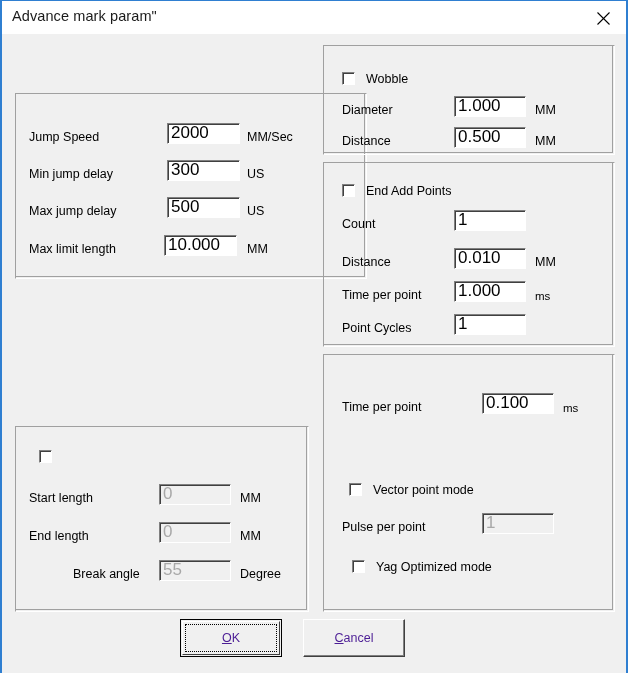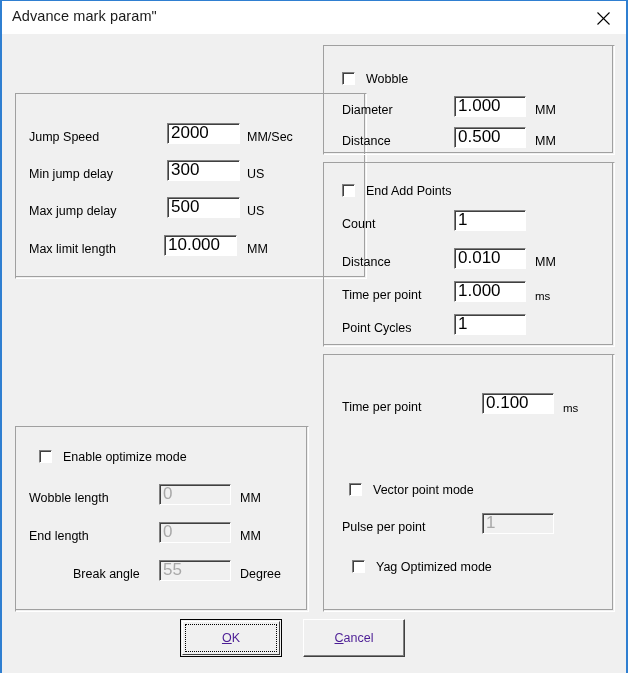--- a/index.html
+++ b/index.html
@@ -235,23 +235,22 @@
       <div class="lbl" style="left:18px;top:165px;">Pulse per point</div>
       <div class="edit disabled" style="left:158px;top:158px;width:72px;height:21px;">1</div>
 
       <span class="cb" style="left:28px;top:205px;"></span>
       <div class="cb-lbl" style="left:52px;top:205px;">Yag Optimized mode</div>
     </div>
 
     <div class="group" style="left:13px;top:392px;width:294px;height:186px;">
 
       <span class="cb" style="left:23px;top:23px;"></span>
-      <div class="cb-lbl" style="left:47px;top:23px;">Enable optimize mode</div>
-
-      <div class="lbl" style="left:13px;top:64px;">Wobble length</div>
+
+      <div class="lbl" style="left:13px;top:64px;">Start length</div>
       <div class="edit disabled" style="left:143px;top:57px;width:72px;height:21px;">0</div>
       <div class="unit" style="left:224px;top:64px;">MM</div>
 
       <div class="lbl" style="left:13px;top:102px;">End length</div>
       <div class="edit disabled" style="left:143px;top:95px;width:72px;height:21px;">0</div>
       <div class="unit" style="left:224px;top:102px;">MM</div>
 
       <div class="lbl" style="left:13px;top:140px;margin-left:44px;">Break angle</div>
       <div class="edit disabled" style="left:143px;top:133px;width:72px;height:21px;">55</div>
       <div class="unit" style="left:224px;top:140px;">Degree</div>

